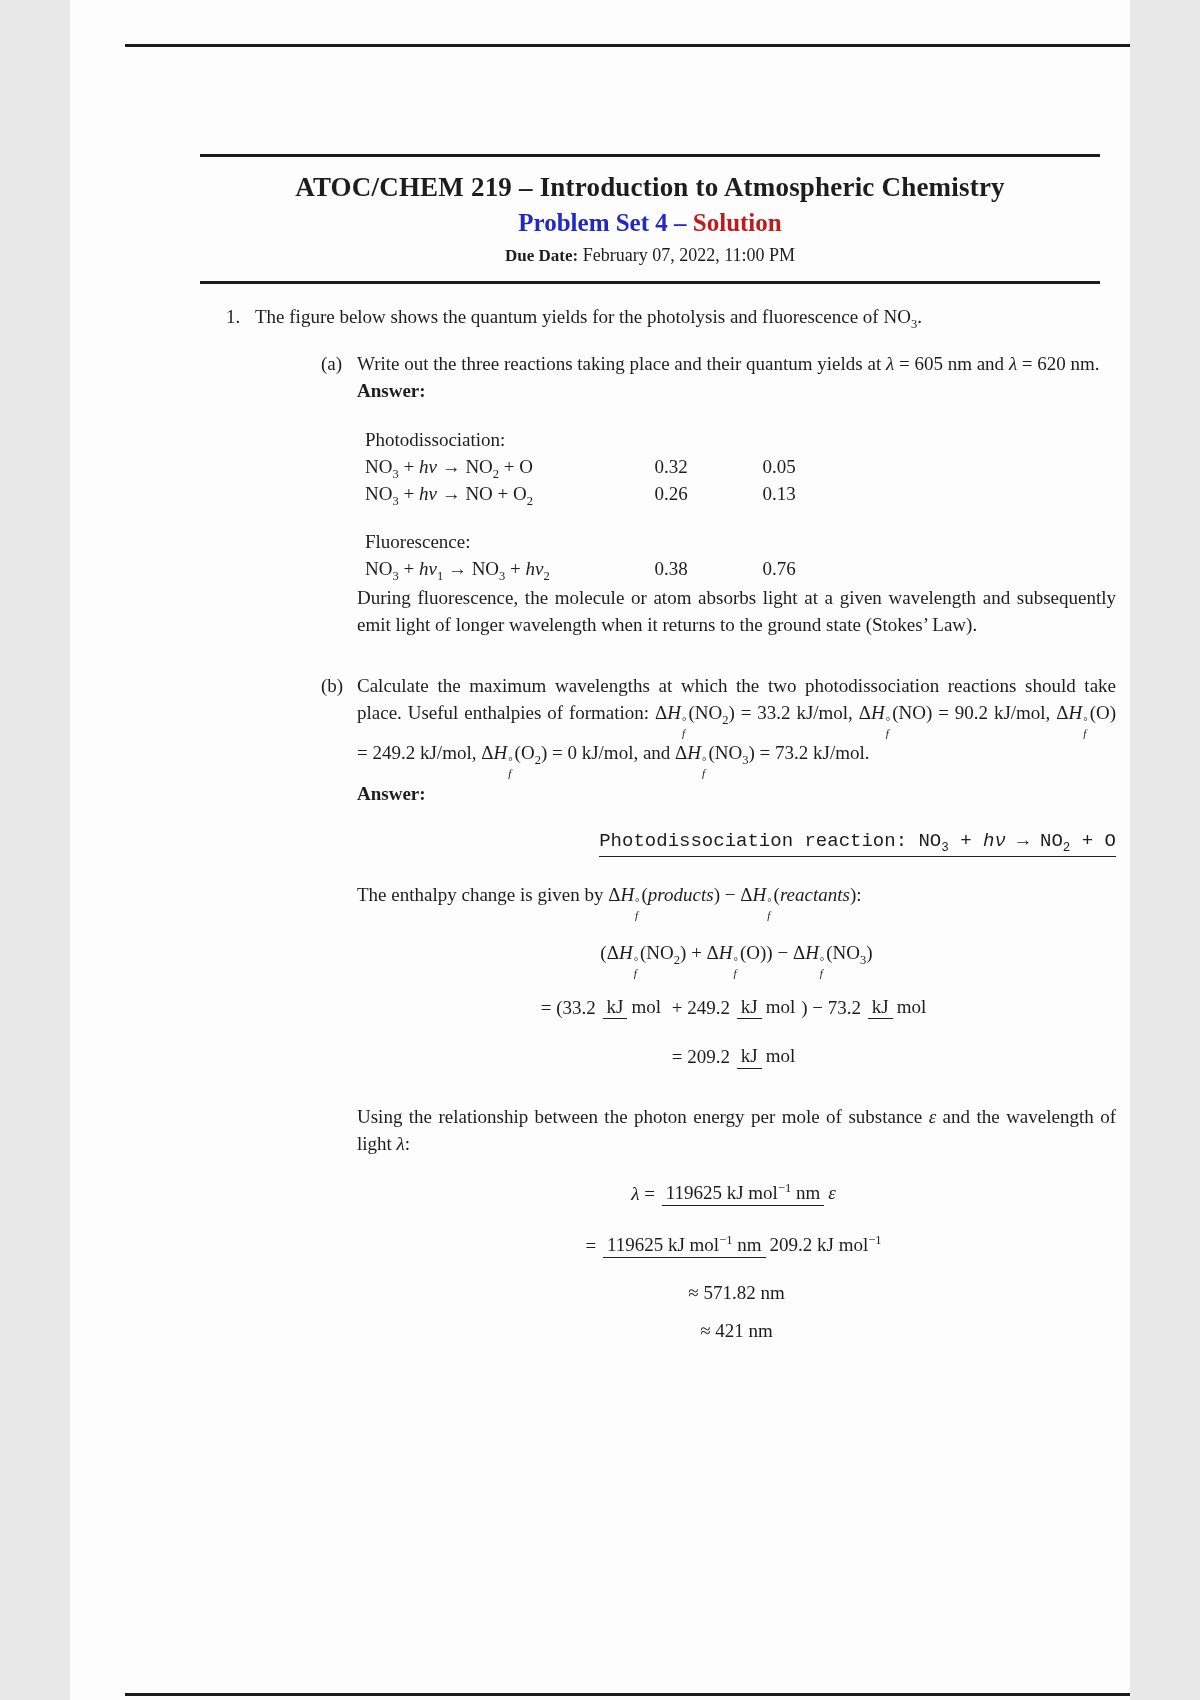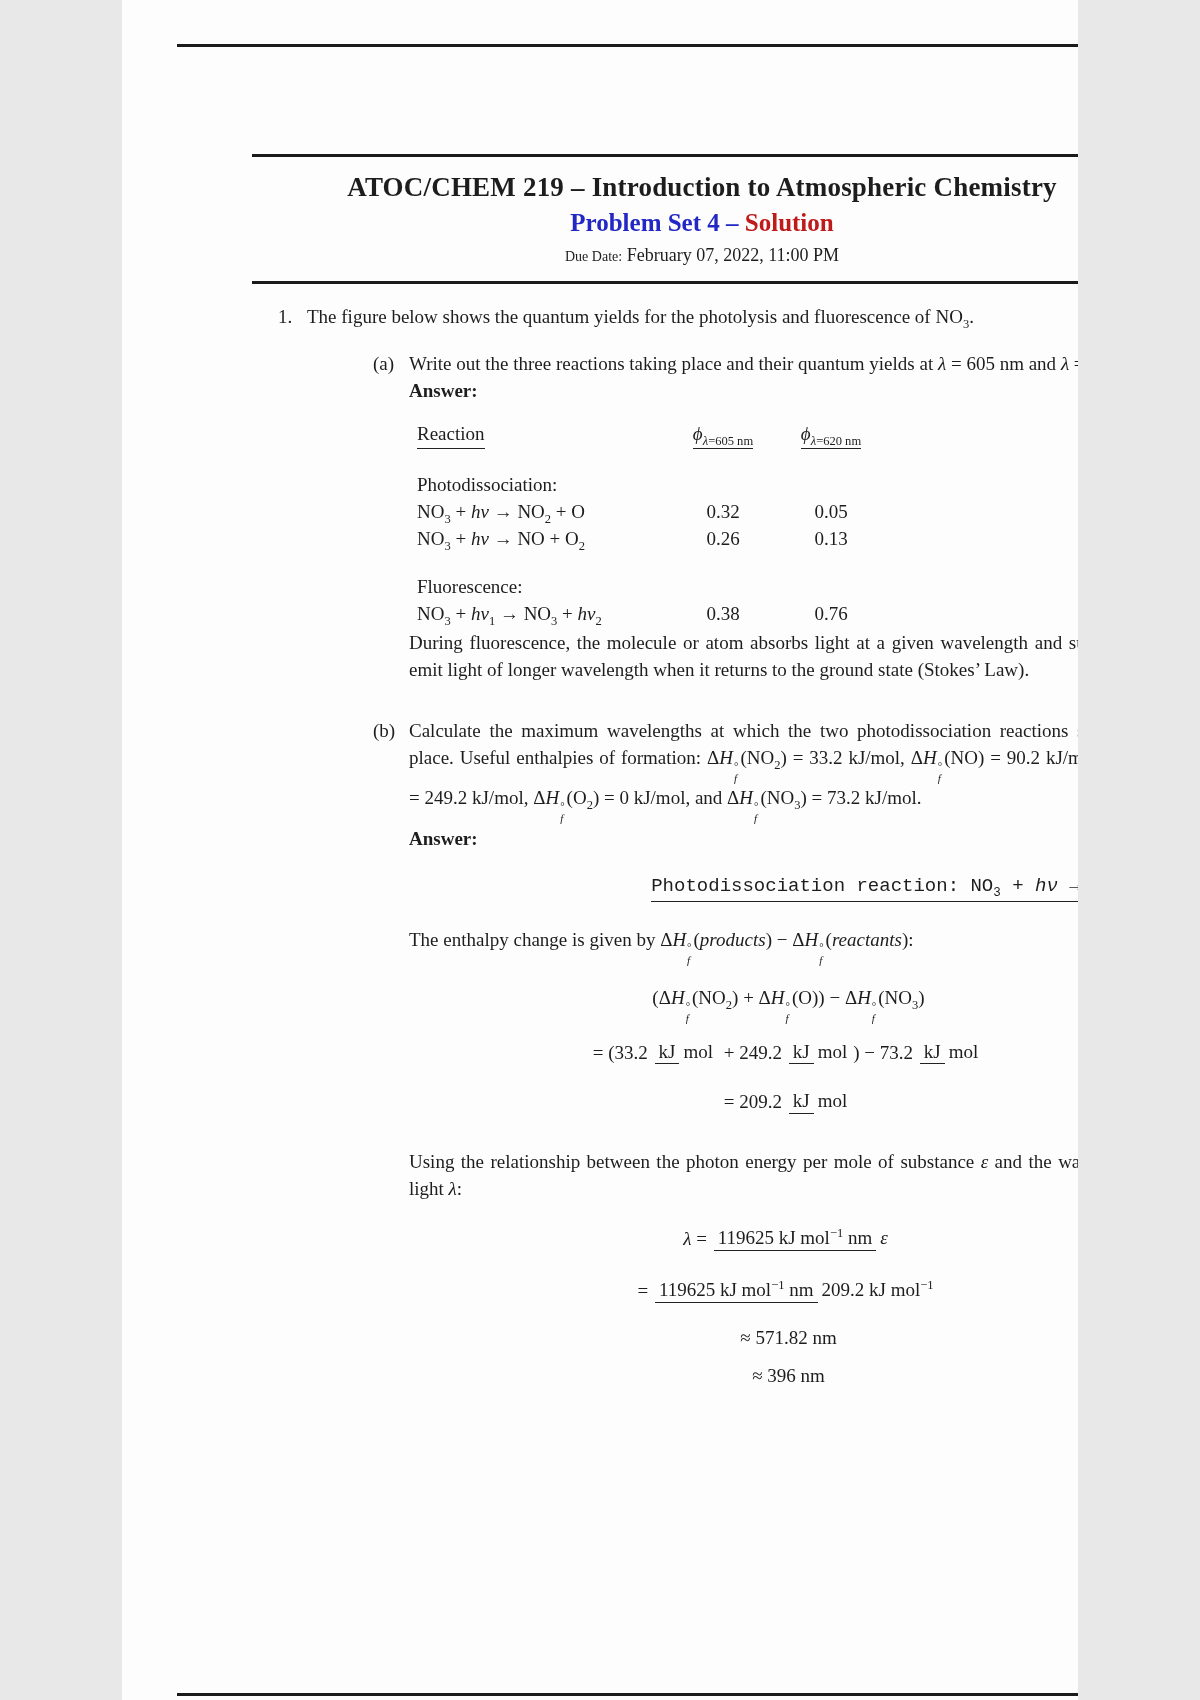--- a/index.html
+++ b/index.html
@@ -1,34 +1,34 @@
 <!DOCTYPE html>
 <html style="--accent-blue: #2328c4; --accent-red: #bf1b1b; --rule-color: #1b1b1b; --text-color: #1d1d1d; --page-bg: #fdfdfd;"><head>
 <meta charset="utf-8">
 <style>
   html,body{margin:0;padding:0;background:#e8e8e8;}
   .page{
-    position:relative;width:956px;height:1700px;margin:0 auto;
+    position:relative;width:1060px;height:1700px;margin:0 auto;
     background:var(--page-bg,#fdfdfd);
     font-family:"Liberation Serif","DejaVu Serif",serif;
     color:var(--text-color,#1d1d1d);
     overflow:hidden;
   }
   .hrule{position:absolute;left:55px;width:1090px;height:3px;background:var(--rule-color,#1b1b1b);}
   .hrule.top{top:44px;}
   .hrule.bottom{top:1693px;}
 
   .title-block{position:absolute;left:130px;top:154px;width:900px;text-align:center;}
   .tb-rule{height:3px;background:var(--rule-color,#1b1b1b);}
   .course-title{font-size:27px;font-weight:bold;margin:15px 0 6px 0;letter-spacing:.2px;}
   .subtitle{font-size:25px;font-weight:bold;margin:0 0 8px 0;}
   .subtitle .blue{color:var(--accent-blue,#2328c4);}
   .subtitle .red{color:var(--accent-red,#bf1b1b);}
   .due{font-size:18px;margin:0 0 15px 0;}
-  .due .due-label{font-weight:normal;font-size:14px;}
+  .due .due-label{font-weight:bold;font-size:17px;}
 
   .content{position:absolute;left:130px;top:303px;width:916px;font-size:19px;line-height:27px;text-align:justify;}
   .item{position:relative;padding-left:55px;}
   .item-num{position:absolute;left:26px;top:0;}
   .part{display:flex;margin-left:66px;margin-top:20px;}
   .part.part-b{margin-top:34px;}
   .part-label{width:36px;flex:none;}
   .part-body{flex:1;min-width:0;}
   .answer{font-weight:bold;}
 
@@ -82,25 +82,20 @@
       <span class="item-num">1.</span>
       <div>The figure below shows the quantum yields for the photolysis and fluorescence of NO<sub>3</sub>.</div>
 
       <div class="part">
         <span class="part-label">(a)</span>
         <div class="part-body">
           <div>Write out the three reactions taking place and their quantum yields at <i>λ</i> = 605 nm and <i>λ</i> = 620 nm.</div>
           <div class="answer">Answer:</div>
 
           <div class="yield-table">
-            <div class="tr th">
-              <span class="td c1"><span class="ul">Reaction</span></span>
-              <span class="td c2"><span class="ul"><i>ϕ</i><sub><i>λ</i>=605 nm</sub></span></span>
-              <span class="td c3"><span class="ul"><i>ϕ</i><sub><i>λ</i>=620 nm</sub></span></span>
-            </div>
 
             <div class="group-label">Photodissociation:</div>
 
             <div class="tr">
               <span class="td c1">NO<sub>3</sub> + <i>hν</i> → NO<sub>2</sub> + O</span>
               <span class="td c2">0.32</span>
               <span class="td c3">0.05</span>
             </div>
             <div class="tr">
               <span class="td c1">NO<sub>3</sub> + <i>hν</i> → NO + O<sub>2</sub></span>
@@ -186,21 +181,21 @@
           <div class="eq-block lambda">
             <span class="eq-line"><i>λ</i> = <span class="frac">
                   <span class="num">119625 kJ mol<sup>−1</sup> nm</span>
                   <span class="den"><i>ε</i></span>
                 </span></span>
             <span class="eq-line">= <span class="frac">
                   <span class="num">119625 kJ mol<sup>−1</sup> nm</span>
                   <span class="den">209.2 kJ mol<sup>−1</sup></span>
                 </span></span>
             <span class="eq-line">≈ 571.82 nm</span>
-            <span class="eq-line">≈ 396 nm</span>
+            <span class="eq-line">≈ 421 nm</span>
           </div>
         </div>
       </div>
 
     </div>
   </div>
 
   <div class="hrule bottom"></div>
 </div>
 

